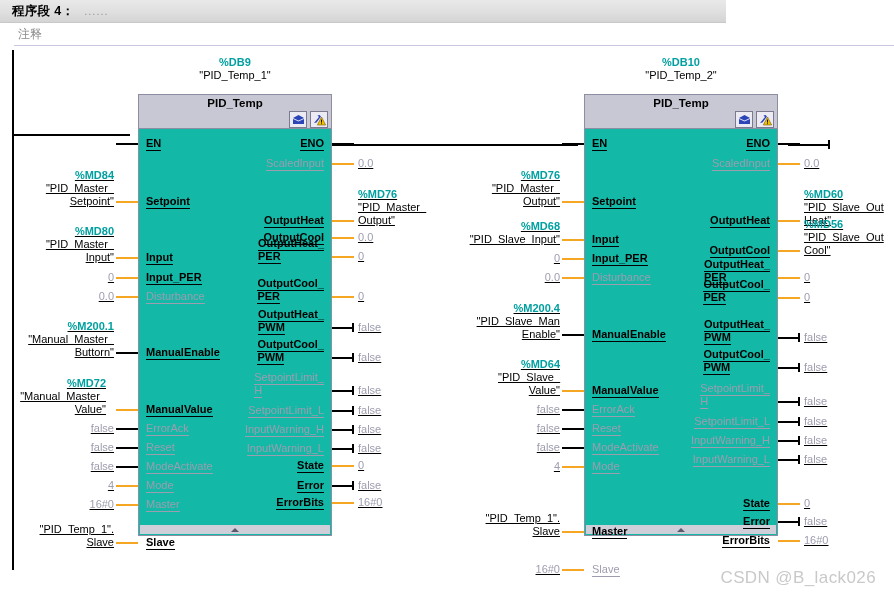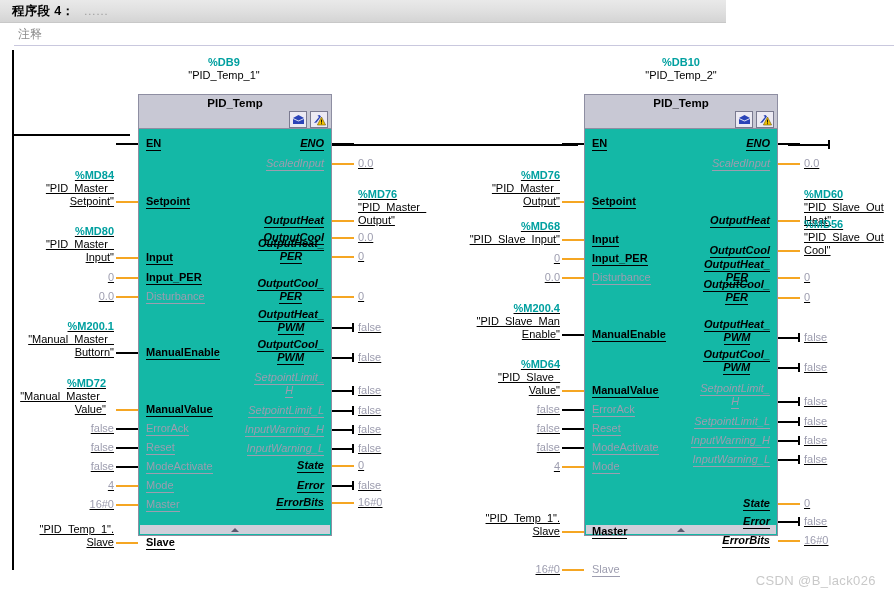--- a/index.html
+++ b/index.html
@@ -74,21 +74,21 @@
   
   .db-label{position:absolute;text-align:center;line-height:13px;}
   .db-label .addr{color:#00a0a0;font-weight:bold;font-size:11px;}
   .db-label .sym{color:#000;font-size:11px;}
 
   
   .pin{
     position:absolute;font-size:11px;line-height:13px;white-space:nowrap;
   }
   .pin.in{left:8px;text-align:left;}
-  .pin.out{right:8px;text-align:center;font-style:italic;}
+  .pin.out{right:8px;text-align:left;}
   .pin.on{color:#000;font-weight:bold;}
   .pin.off{color:#9d9daf;}
   .pin u{text-decoration:none;border-bottom:1px solid currentColor;padding-bottom:1px;}
 
   
   .wire{position:absolute;height:2px;}
   .wire.orange{background:#f5a623;}
   .wire.black{background:#000;}
   .wire-cap{position:absolute;width:2px;height:9px;background:#000;}
 
@@ -97,21 +97,21 @@
     position:absolute;line-height:13px;white-space:nowrap;font-size:11px;text-decoration:underline;
   }
   .oper.r{text-align:right;}
   .oper.l{text-align:left;}
   .oper .addr{color:#00a0a0;font-weight:bold;display:block;}
   .oper .sym{color:#000;display:block;}
   .oper .val{color:#9d9daf;display:block;}
 
   
   #watermark{
-    position:absolute;right:18px;bottom:8px;color:#c9c9c9;font-size:13px;
+    position:absolute;right:18px;bottom:8px;color:#c9c9c9;font-size:17px;
     letter-spacing:.4px;
   }
 </style>
 </head>
 <body>
 
 <div id="network-header">
   <span class="title">程序段 4：</span>
   <span class="dots">......</span>
 </div>
@@ -120,21 +120,21 @@
   <span class="ctext">注释</span>
 </div>
 <div id="comment-rule"></div>
 
 <div id="canvas">
 
   <div class="rail" style="left:12px;top:4px;width:2px;height:520px;"></div>
   <div class="rail" style="left:12px;top:88px;width:118px;height:2px;"></div>
 
   <div id="block-0">
-      <div class="db-label" style="left: 127px; top: 10px; width: 194px;"><span class="addr">%DB9</span><br><span class="sym">"PID_Temp_1"</span></div>
+      <div class="db-label" style="left: 138px; top: 10px; width: 194px;"><span class="addr">%DB9</span><br><span class="sym">"PID_Temp_1"</span></div>
       <div class="fb" style="left: 138px; top: 48px; width: 194px; height: 442px;">
         <div class="fb-title">
           <div class="name">PID_Temp</div>
           <div class="fb-icons">
             <div class="ic">
               <svg width="13" height="12" viewBox="0 0 13 12">
                 <path d="M1 4 L6.5 1 L12 4 L12 10 L1 10 Z" fill="#2b44b8"></path>
                 <path d="M1 4 L6.5 6.5 L12 4 L12 5 L6.5 7.6 L1 5 Z" fill="#ffffff" opacity=".85"></path>
               </svg>
             </div>

